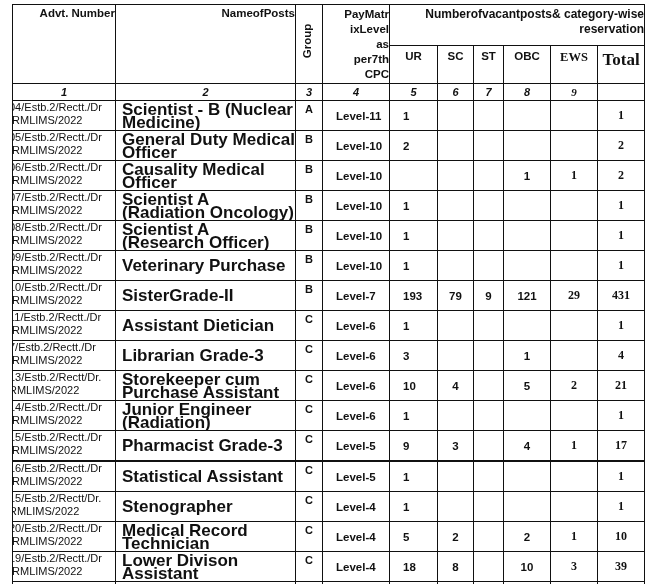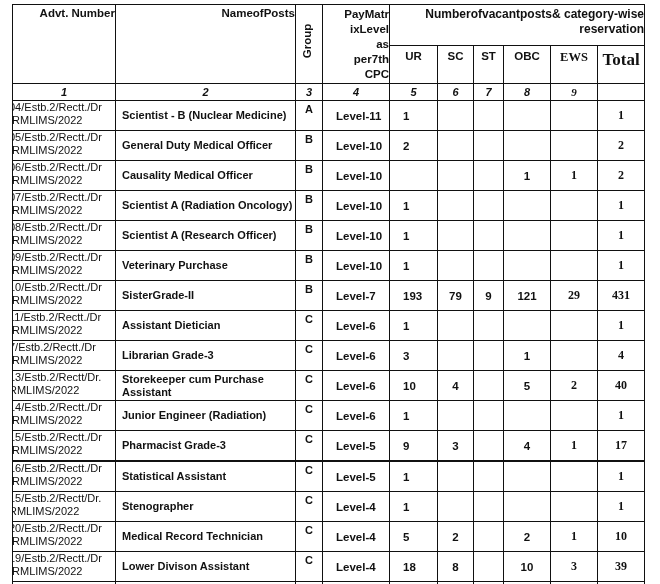--- a/index.html
+++ b/index.html
@@ -12,21 +12,21 @@
   .hdr-top th { height:38px; vertical-align:top; padding-top:2px;text-align:right; }
   .hdr-sub th { height:33px; vertical-align:top; padding-top:4px; }
   .hdr-num td { height:16px; text-align:center; font-weight:bold; font-style:italic; font-size:11px; }
   .serif { font-family:"Liberation Serif", serif; }
   .group-h { position:relative; }
   .group-h span { display:block; transform:rotate(-90deg); font-size:11.5px; font-weight:bold; white-space:nowrap; position:absolute; left:-6px; top:30px; }
   .pay-h { line-height:15px; padding-top:2px !important; }
   tr.data td { height:27px; }
   td.advt { font-size:11px; line-height:13px; white-space:nowrap; overflow:hidden; vertical-align:top;margin-left:20px; }
   td.advt span { display:block; margin-left:-4px; }
-  td.name { font-weight:bold; font-size:11px; line-height:13px; padding-left:6px; }
+  td.name { font-weight:bold; font-size:17px; line-height:13px; padding-left:6px; }
   td.grp { font-weight:bold; font-size:11px; text-align:center; vertical-align:top; padding-top:2px; }
   td.lvl { font-weight:bold; font-size:11.5px; padding-left:13px; }
   td.num { font-weight:bold; font-size:11.5px; text-align:center; }
   td.num.ur { text-align:left; padding-left:13px; }
   td.num.serif { font-family:"Liberation Serif", serif; font-size:12px; }
   tr.thick-bottom td { border-bottom:2px solid #111; }
   tr.total-row td { height:22px; }
 </style>
 </head>
 <body>
@@ -223,21 +223,21 @@
           <span>RMLIMS/2022</span>
         </td>
         <td class="name">Storekeeper cum Purchase Assistant</td>
         <td class="grp">C</td>
         <td class="lvl">Level-6</td>
         <td class="num ur">10</td>
         <td class="num">4</td>
         <td class="num"></td>
         <td class="num">5</td>
         <td class="num serif">2</td>
-        <td class="num serif">40</td>
+        <td class="num serif">21</td>
       </tr>
       <tr class="data">
         <td class="advt">
           <span>14/Estb.2/Rectt./Dr</span>
           <span>.RMLIMS/2022</span>
         </td>
         <td class="name">Junior Engineer (Radiation)</td>
         <td class="grp">C</td>
         <td class="lvl">Level-6</td>
         <td class="num ur">1</td>

